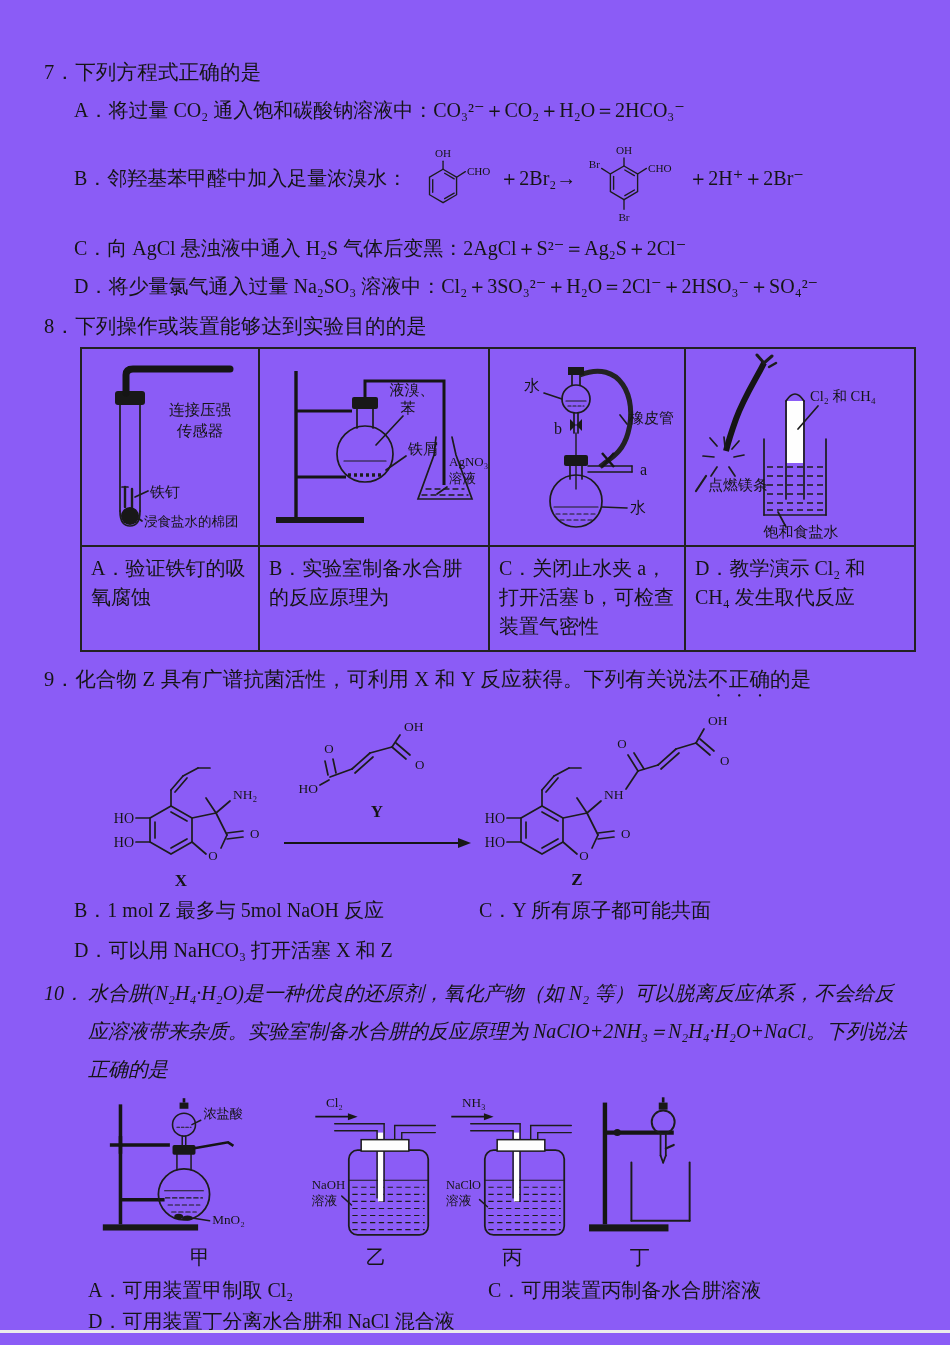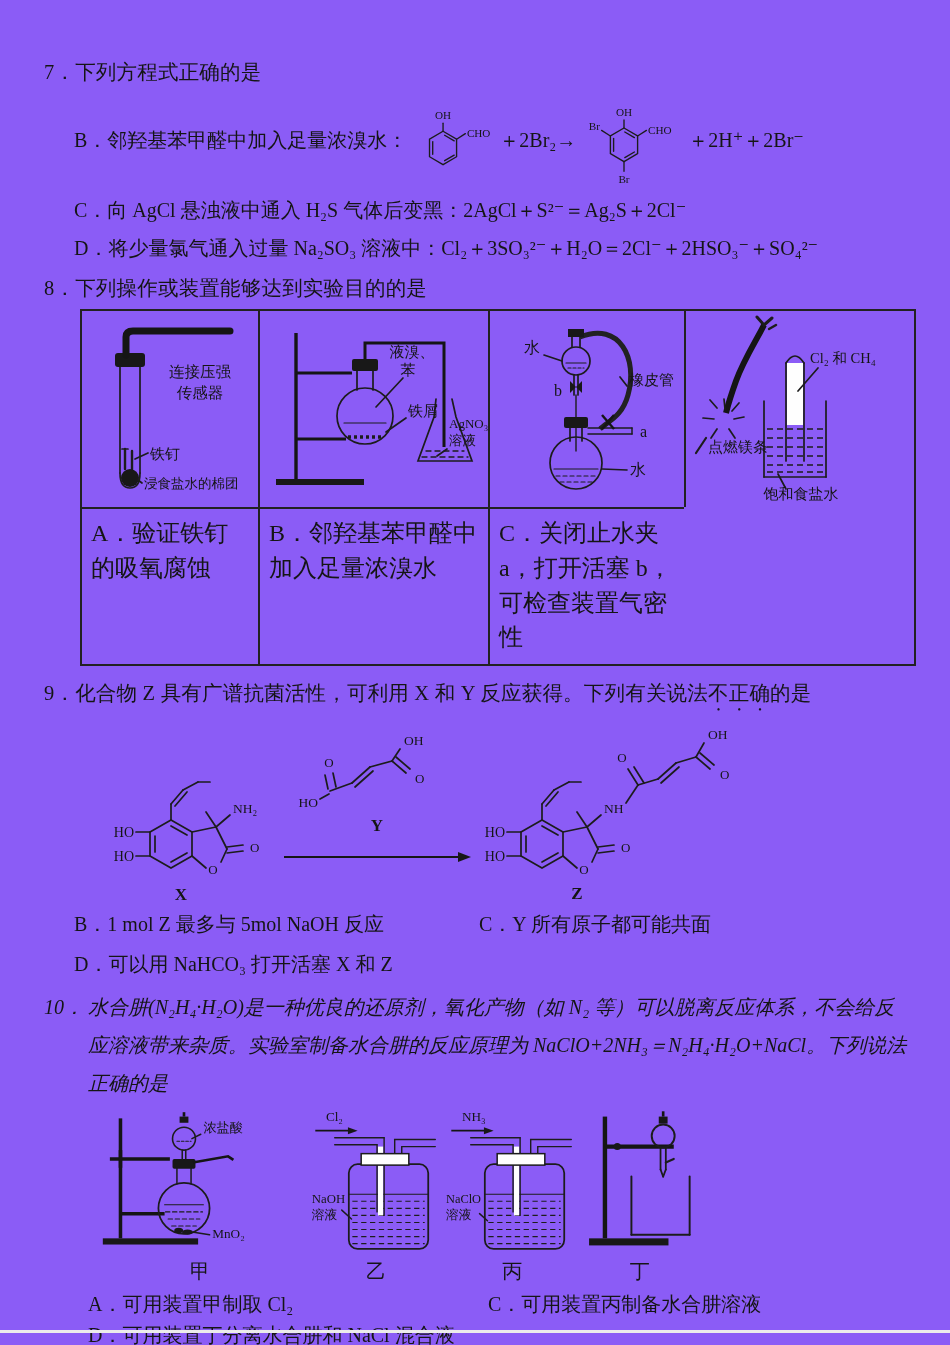--- a/index.html
+++ b/index.html
@@ -17,21 +17,21 @@
   svg text{fill:#151515; font-family:"Liberation Serif","DejaVu Serif",serif;}
   svg .ln{stroke:#1c1c1c; stroke-width:1.7; fill:none; stroke-linecap:round;}
   svg .dash{stroke:#1c1c1c; stroke-width:1.3; fill:none; stroke-dasharray:6 4;}
   svg .fillb{fill:#181818; stroke:none;}
   
   .t8{display:grid; grid-template-columns:176px 230px 196px 230px;
       border:2px solid #222; margin:7px 0 0 36px; width:832px;}
   .t8 .cell{border-left:2px solid #222; height:196px; overflow:hidden;}
   .t8 .cell:first-child{border-left:none;}
   .t8 .cap{border-left:2px solid #222; border-top:2px solid #222;
-      padding:7px 9px 9px 9px; font-size:24px; line-height:1.45;}
+      padding:7px 9px 9px 9px; font-size:20px; line-height:1.45;}
   .t8 .cap:nth-child(5){border-left:none;}
   
   .scheme{position:relative; height:190px; margin:2px 0 0 20px;}
   .scheme .x-svg{position:absolute; left:12px; top:35px;}
   .scheme .mid-svg{position:absolute; left:218px; top:8px;}
   .scheme .z-svg{position:absolute; left:398px; top:0px;}
   .optgrid9{display:grid; grid-template-columns:405px auto; row-gap:13px; margin:4px 0 0 30px;}
   .emph{text-emphasis:filled dot; -webkit-text-emphasis:filled dot;
         text-emphasis-position:under right; -webkit-text-emphasis-position:under;}
   
@@ -47,20 +47,21 @@
   .scan-edge{position:absolute; left:0; right:0; bottom:12px; height:3px; background:#ececec;}
 </style>
 </head>
 <body>
 
 <div class="page">
 <div class="inner">
 
   <section>
     <div class="stem"><span>7．</span><span>下列方程式正确的是</span></div>
+    <div class="opt">A．将过量 CO₂ 通入饱和碳酸钠溶液中：CO₃²⁻＋CO₂＋H₂O＝2HCO₃⁻</div>
 
     <div class="optB">
       <span class="txt">B．邻羟基苯甲醛中加入足量浓溴水：</span>
       <svg width="84" height="78" viewBox="0 0 105 98">
         <g class="ln">
           <polygon points="40,38 57,48 57,70 40,80 23,70 23,48" fill="none"></polygon>
           <line x1="42" y1="43" x2="54" y2="50"></line>
           <line x1="54" y1="68" x2="42" y2="75"></line>
           <line x1="27" y1="67" x2="27" y2="51"></line>
           <line x1="40" y1="38" x2="40" y2="28"></line>
@@ -239,22 +240,23 @@
           </g>
           <line x1="132" y1="57" x2="112" y2="80" class="ln"></line>
           <line x1="100" y1="178" x2="92" y2="163" class="ln"></line>
           <text x="22" y="141" font-size="15">点燃镁条</text>
           <text x="124" y="52" font-size="14.5">Cl₂ 和 CH₄</text>
           <text x="115" y="188" font-size="15" text-anchor="middle">饱和食盐水</text>
         </svg>
       </div>
 
       <div class="cap">A．验证铁钉的吸氧腐蚀</div>
-      <div class="cap">B．邻羟基苯甲醛中加入足量浓溴水</div>
+      <div class="cap">B．实验室制备水合肼的反应原理为</div>
       <div class="cap">C．关闭止水夹 a，打开活塞 b，可检查装置气密性</div>
+      <div class="cap">D．教学演示 Cl₂ 和 CH₄ 发生取代反应</div>
     </div>
   </section>
 
   <section style="margin-top:13px">
     <div class="stem"><span>9．</span><span>化合物 Z 具有广谱抗菌活性，可利用 X 和 Y 反应获得。下列有关说法</span><span class="emph">不正确</span><span>的是</span></div>
 
     <div class="scheme">
 
       <svg class="x-svg" width="240" height="155" viewBox="0 0 240 155">
         <g class="ln">

